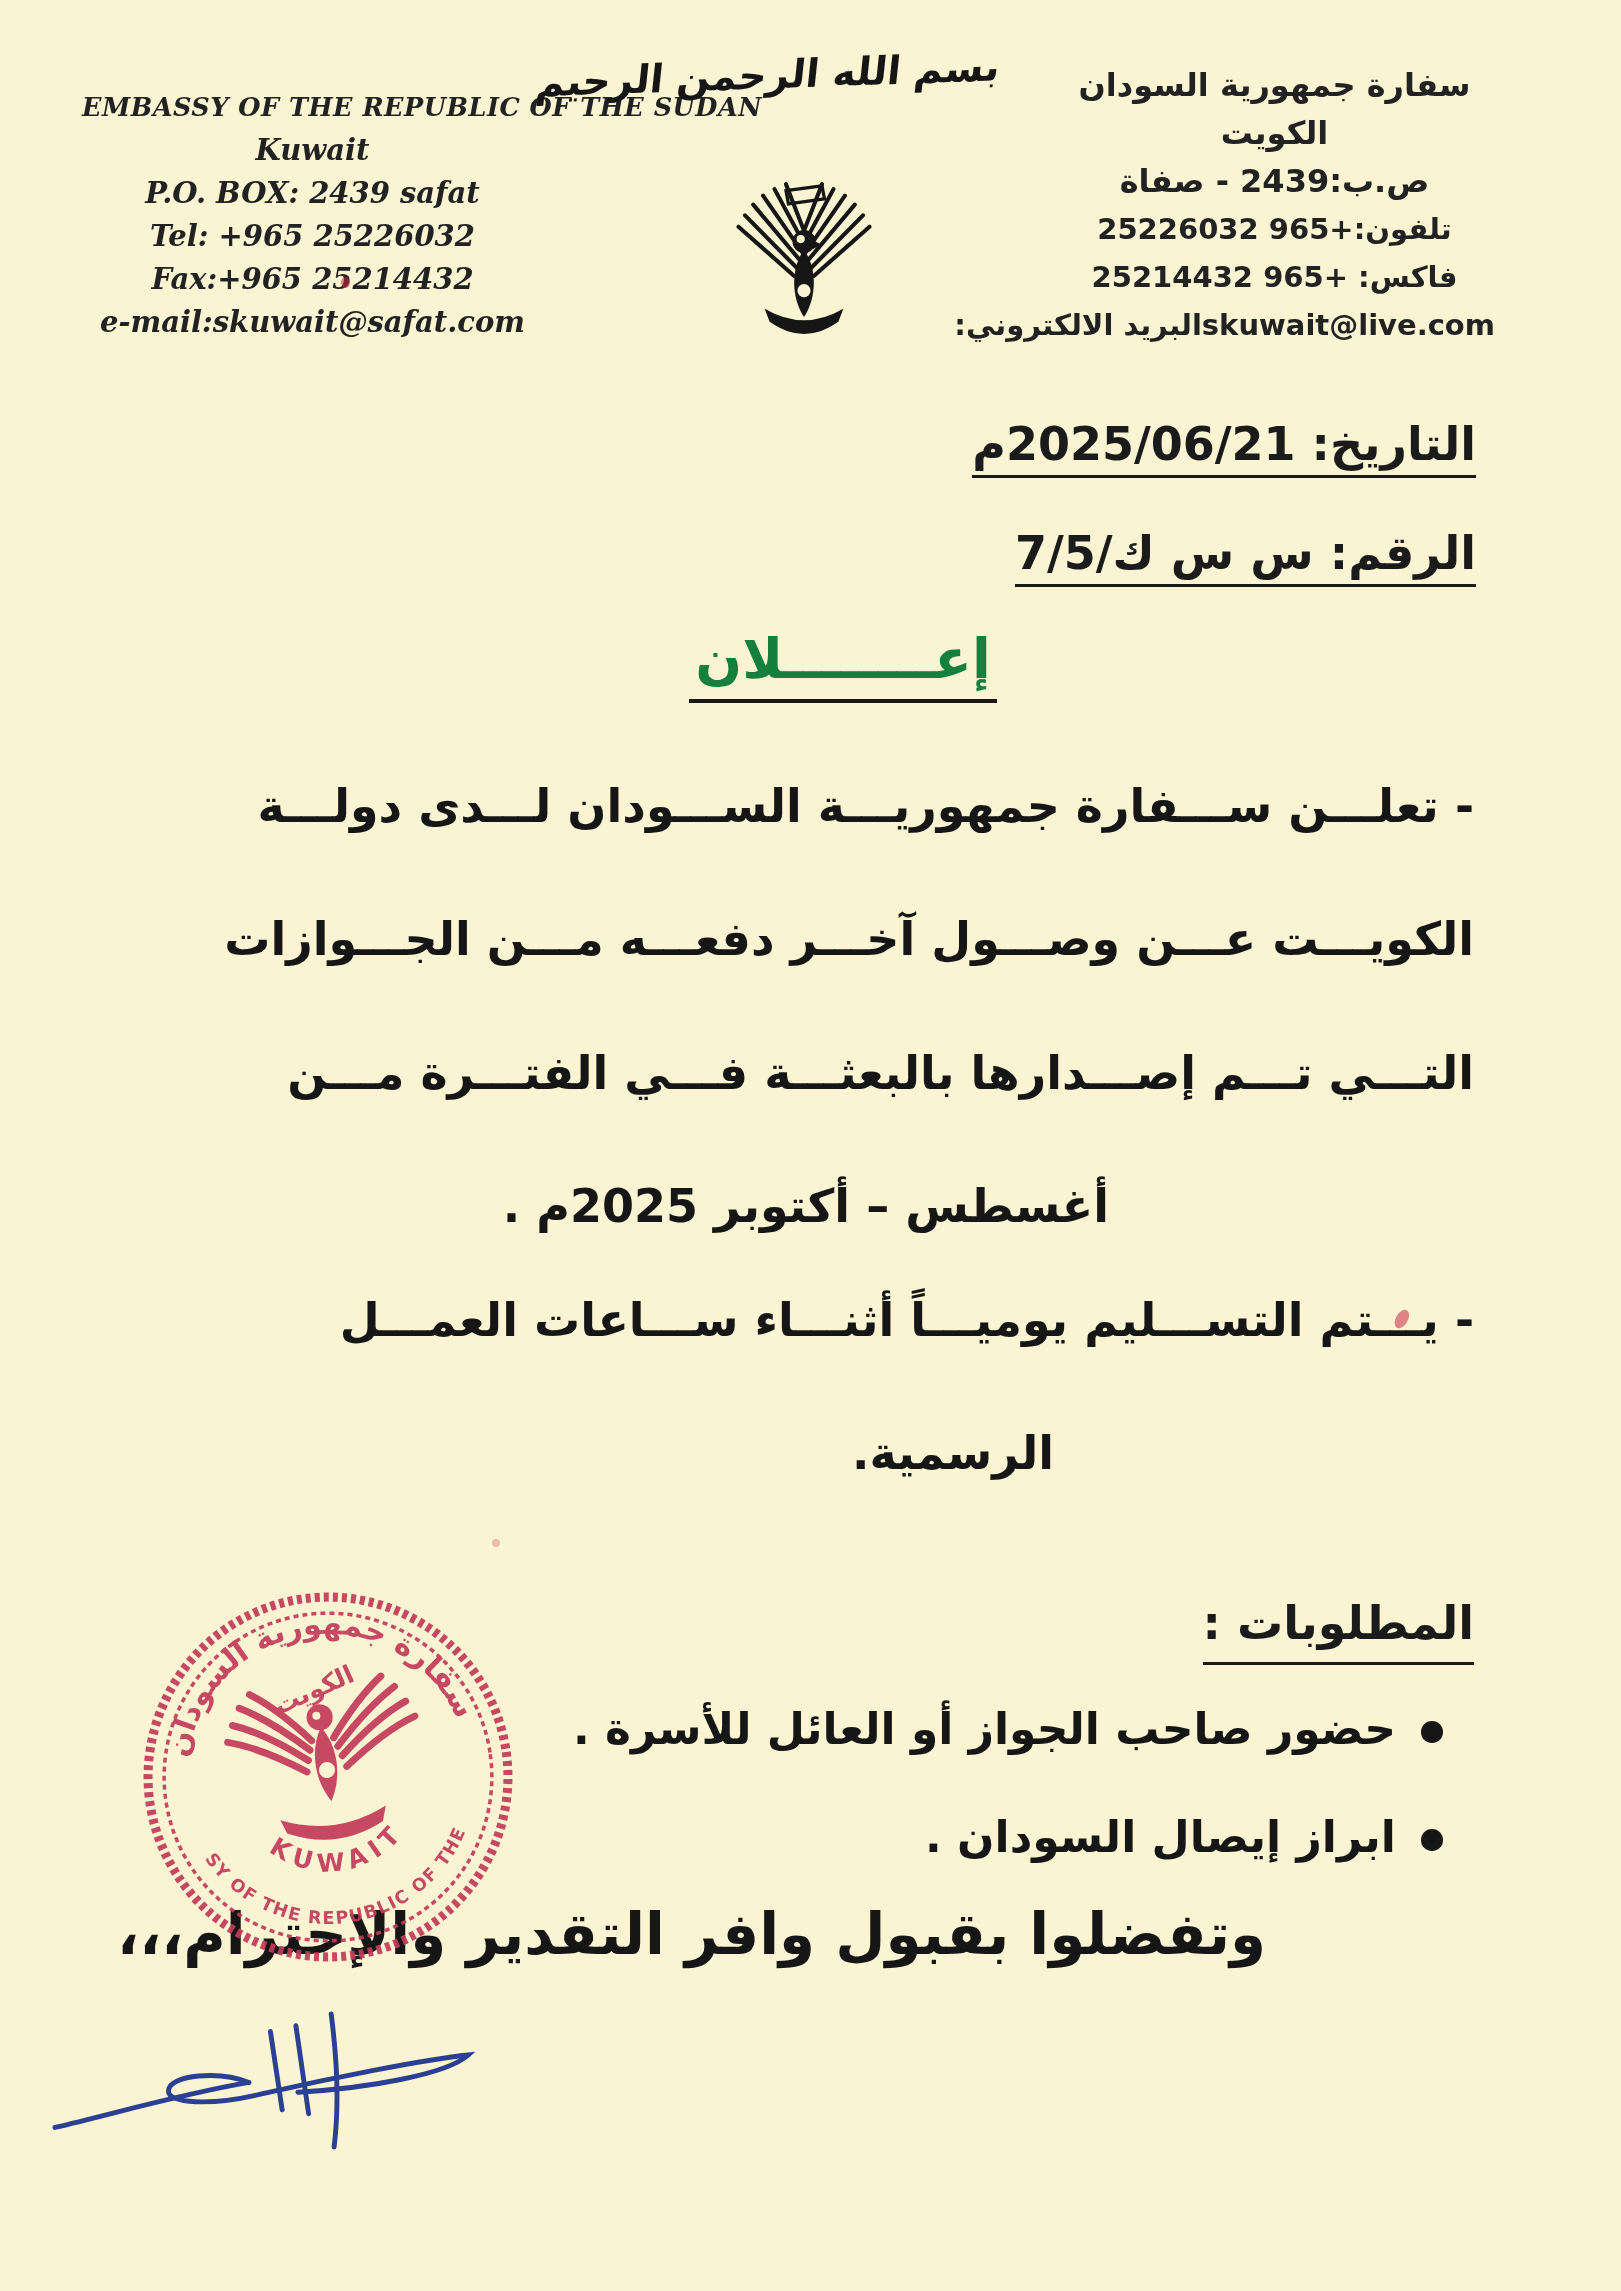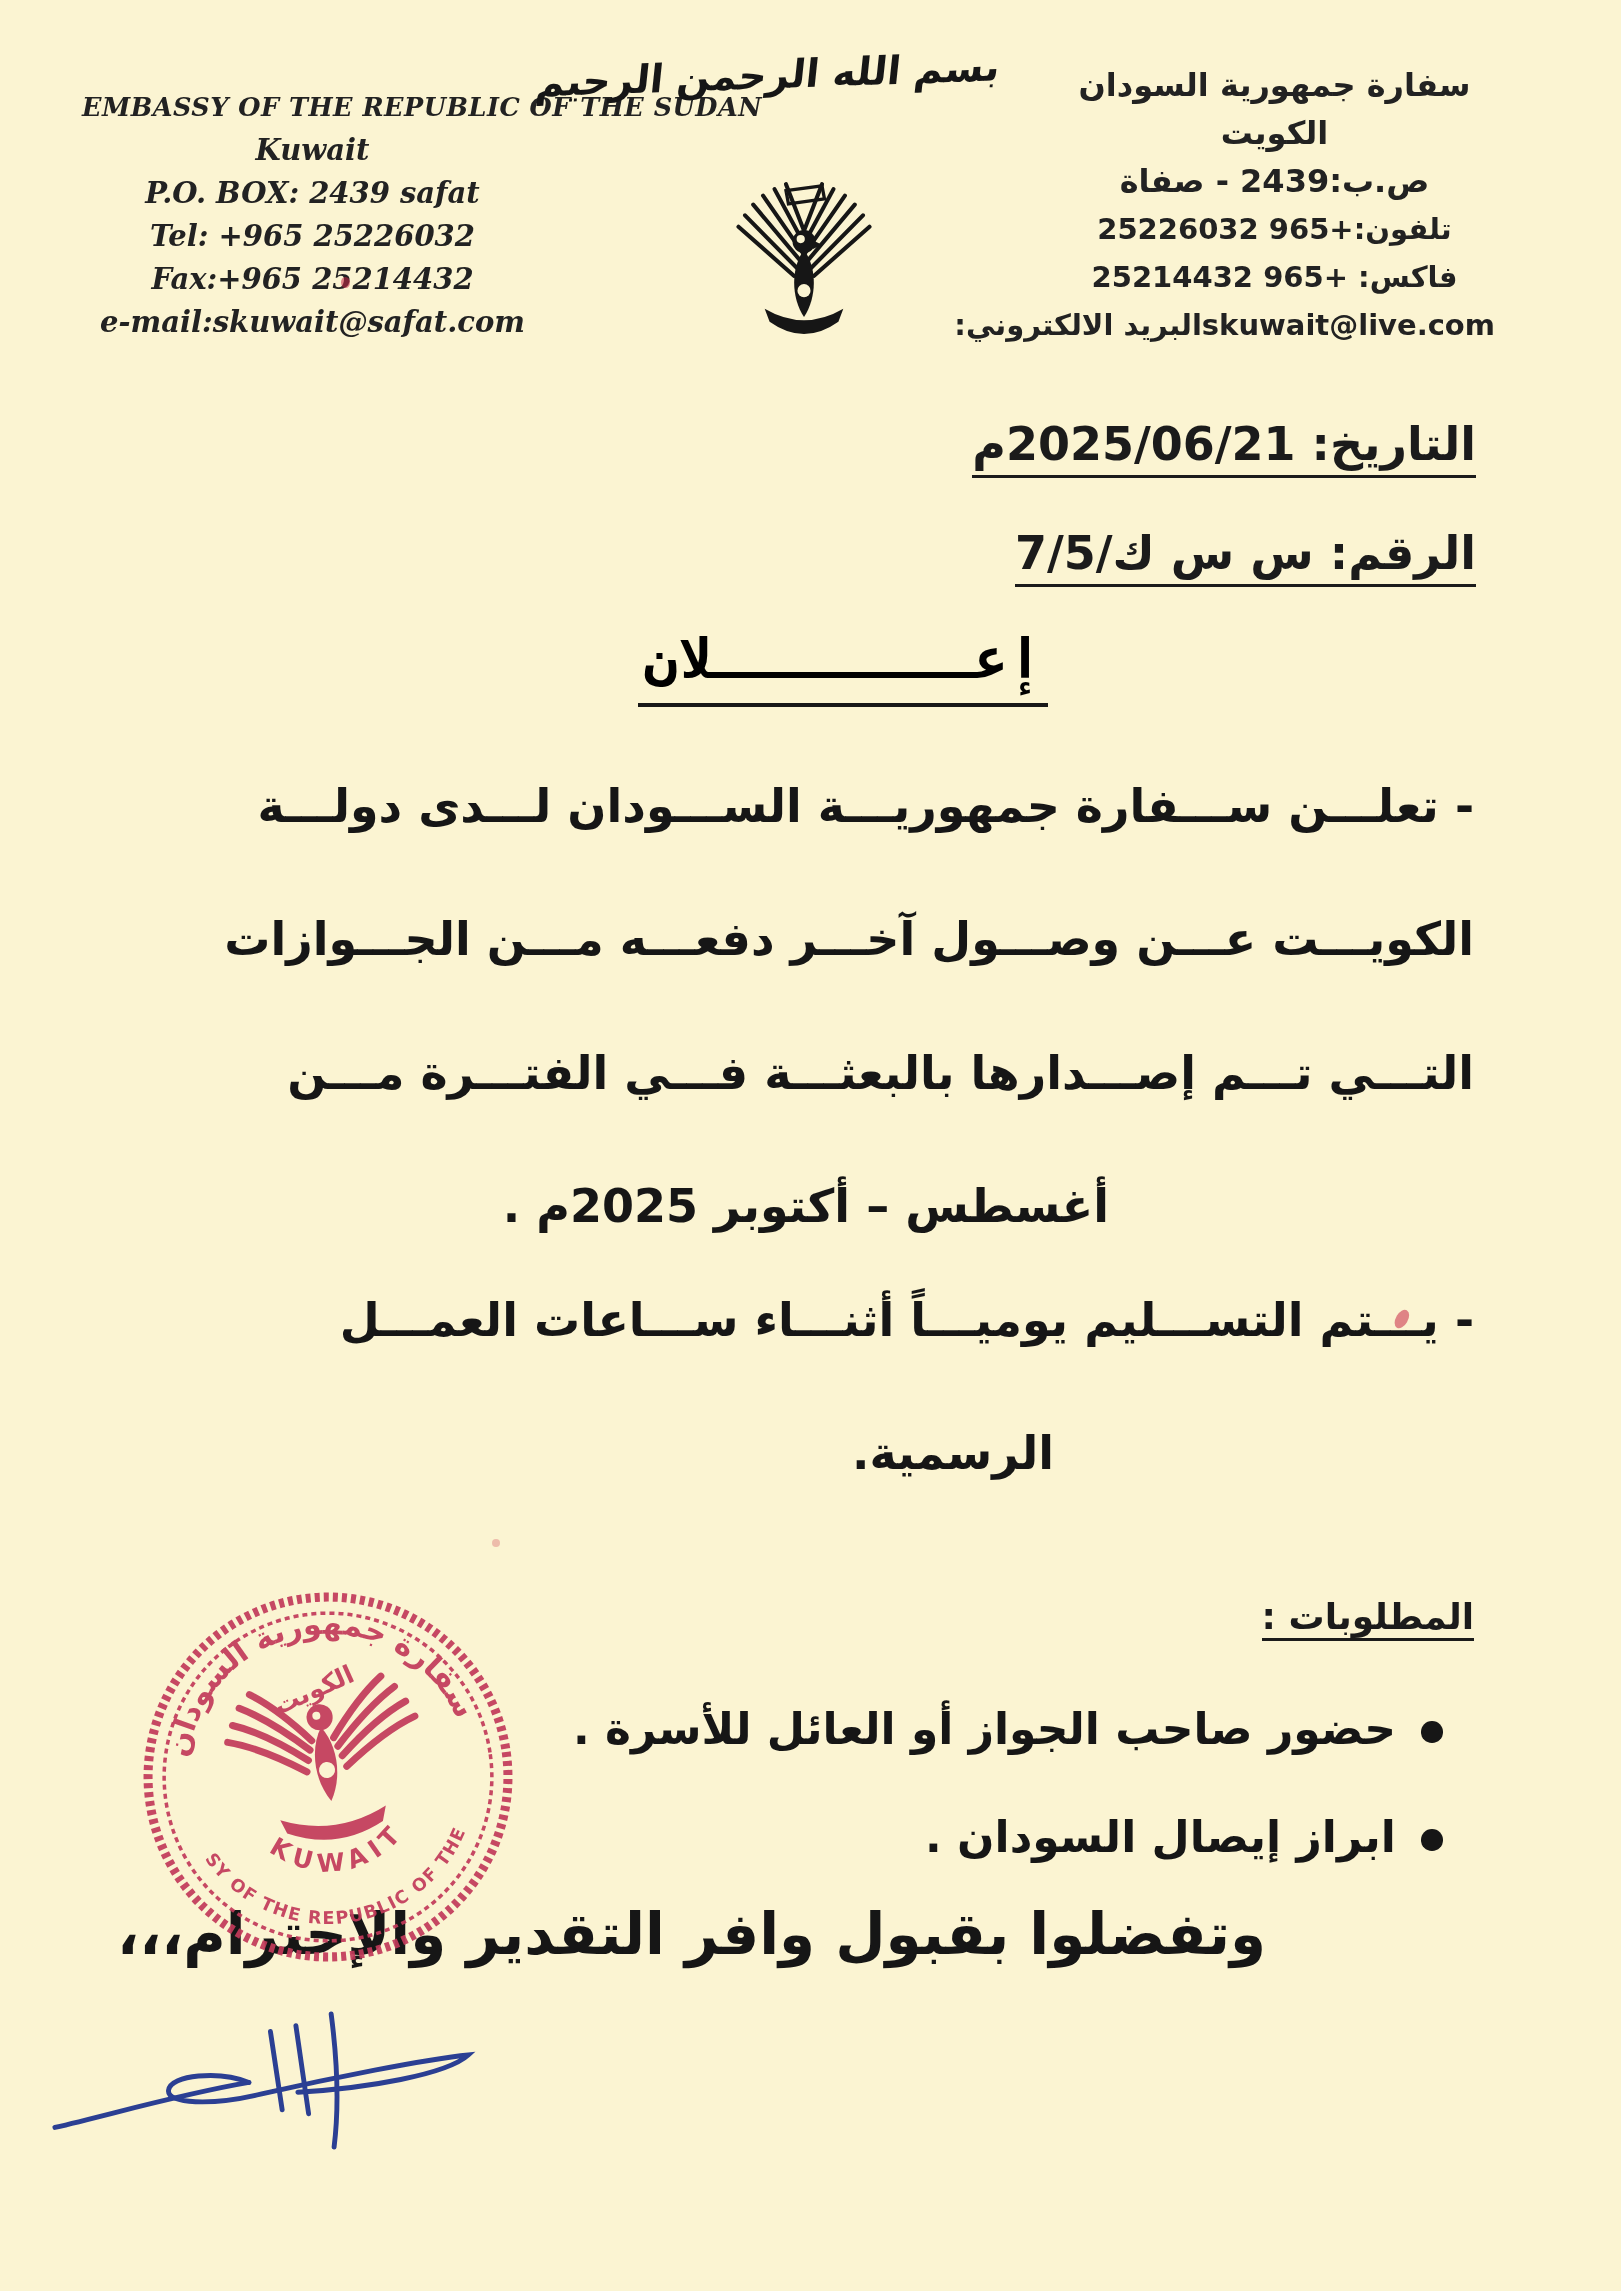--- a/index.html
+++ b/index.html
@@ -42,38 +42,38 @@
     position:absolute;right:145px;text-align:right;direction:rtl;
     font-size:46px;font-weight:bold;white-space:nowrap;
     border-bottom:3.9px solid #1b1b1b;padding-bottom:3.9px;
   }
   .meta-date{top:417px;}
   .meta-ref{top:526px;}
   
   .doc-title-wrap{position:absolute;left:549px;top:627px;width:588px;text-align:center;}
   .doc-title{
     display:inline-block;direction:rtl;
-    font-size:55px;font-weight:bold;color:#000000;
-    border-bottom:4.9px solid #181818;padding:0 5.9px 7.8px 5.9px;white-space:nowrap;font-family:Liberation Mono, monospace;
+    font-size:55px;font-weight:bold;color:#15803d;
+    border-bottom:4.9px solid #181818;padding:0 5.9px 7.8px 5.9px;white-space:nowrap;
   }
   
   .para{position:absolute;left:149px;right:147px;direction:rtl;}
   .para .ln{
     font-size:46px;font-weight:bold;line-height:1.05;color:#161616;
     margin-bottom:85px;white-space:nowrap;
   }
   .p1{top:782px;}
   .p2{top:1296px;}
   .indent1{padding-left:0;padding-right:365px;text-align:right;}
   .indent2{padding-right:420px;text-align:right;}
   
   .req-head{
     position:absolute;right:147px;top:1596px;direction:rtl;
-    font-size:36px;font-weight:bold;white-space:nowrap;
-    border-bottom:3.9px solid #1b1b1b;padding-bottom:1px;
+    font-size:46px;font-weight:bold;white-space:nowrap;
+    border-bottom:3.9px solid #1b1b1b;padding-bottom:12px;
   }
   .bullet{
     position:absolute;right:178px;direction:rtl;
     font-size:44px;font-weight:bold;white-space:nowrap;color:#161616;
   }
   .b1{top:1703px;}
   .b2{top:1811px;}
   .bullet::before{
     content:"";display:inline-block;width:21.6px;height:21.6px;border-radius:50%;
     background:#161616;margin-left:25.5px;vertical-align:middle;

